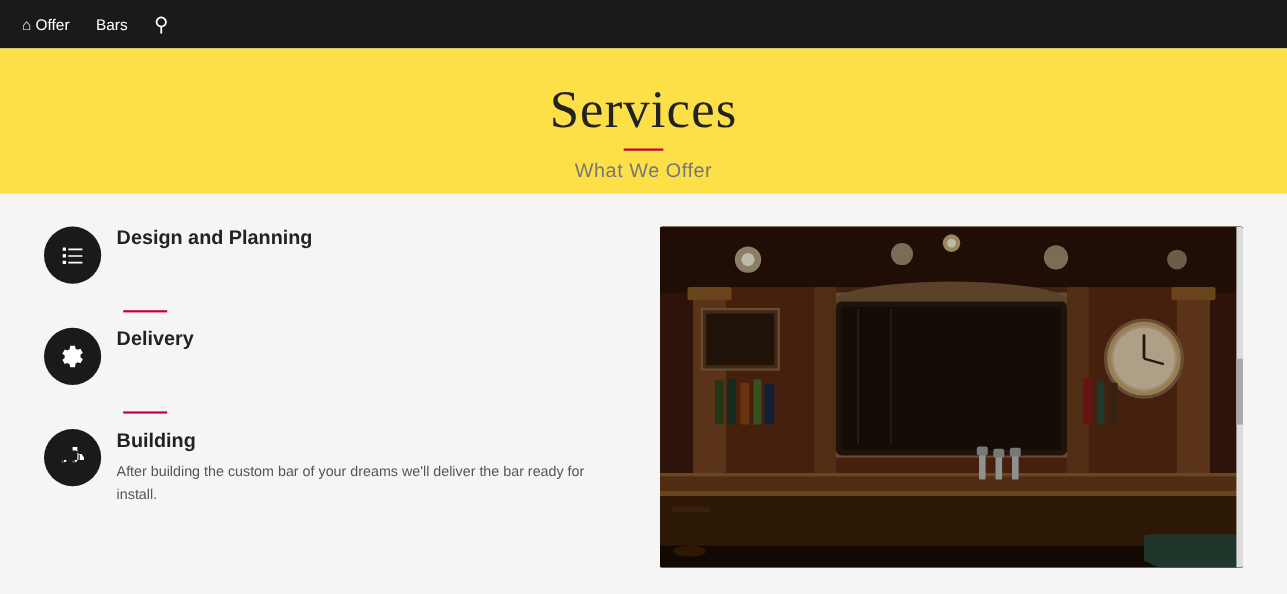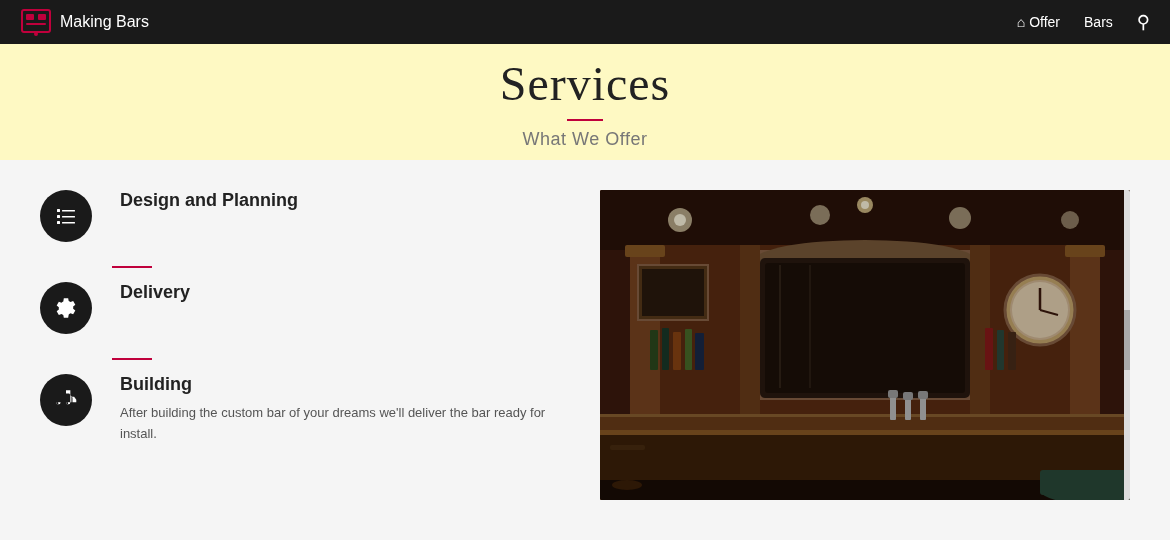--- a/index.html
+++ b/index.html
@@ -43,22 +43,22 @@
     }
     .nav-search-icon {
       color: #fff;
       font-size: 18px;
       cursor: pointer;
     }
 
     
     .page-header {
       text-align: center;
-      padding: 12px 0 10px;
-      background: #fef9c3;
+      padding: 28px 0 10px;
+      background: #fde047;
     }
     .page-title {
       font-size: 48px;
       font-weight: 300;
       color: #222;
       letter-spacing: 1px;
       font-family: Georgia, serif;
     }
     .page-divider {
       width: 36px;
@@ -84,21 +84,21 @@
     
     .services-list {
       flex: 0 0 520px;
       display: flex;
       flex-direction: column;
       gap: 0;
     }
 
     .service-item {
       display: flex;
-      gap: 28px;
+      gap: 14px;
       align-items: flex-start;
       margin-bottom: 10px;
     }
     .service-icon-circle {
       width: 52px;
       height: 52px;
       border-radius: 50%;
       background: #1a1a1a;
       display: flex;
       align-items: center;
@@ -154,30 +154,20 @@
       height: 60px;
       background: #aaa;
       position: absolute;
       top: 120px;
     }
   </style>
 </head>
 <body>
 
 <nav>
-  <div class="nav-logo">
-    <svg class="nav-logo-icon" viewBox="0 0 32 28" fill="none">
-      <rect x="2" y="2" width="28" height="22" rx="2" stroke="#c0003c" stroke-width="2" fill="none"></rect>
-      <rect x="6" y="6" width="8" height="6" rx="1" fill="#c0003c"></rect>
-      <rect x="18" y="6" width="8" height="6" rx="1" fill="#c0003c"></rect>
-      <rect x="6" y="15" width="20" height="2" rx="1" fill="#c0003c"></rect>
-      <circle cx="16" cy="26" r="2" fill="#c0003c"></circle>
-    </svg>
-    <span>Making Bars</span>
-  </div>
   <div class="nav-links">
     <a class="nav-link home">Offer</a>
     <a class="nav-link">Bars</a>
     <span class="nav-search-icon">⚲</span>
   </div>
 </nav>
 
 <div class="page-header">
   <h1 class="page-title">Services</h1>
   <div class="page-divider"></div>

